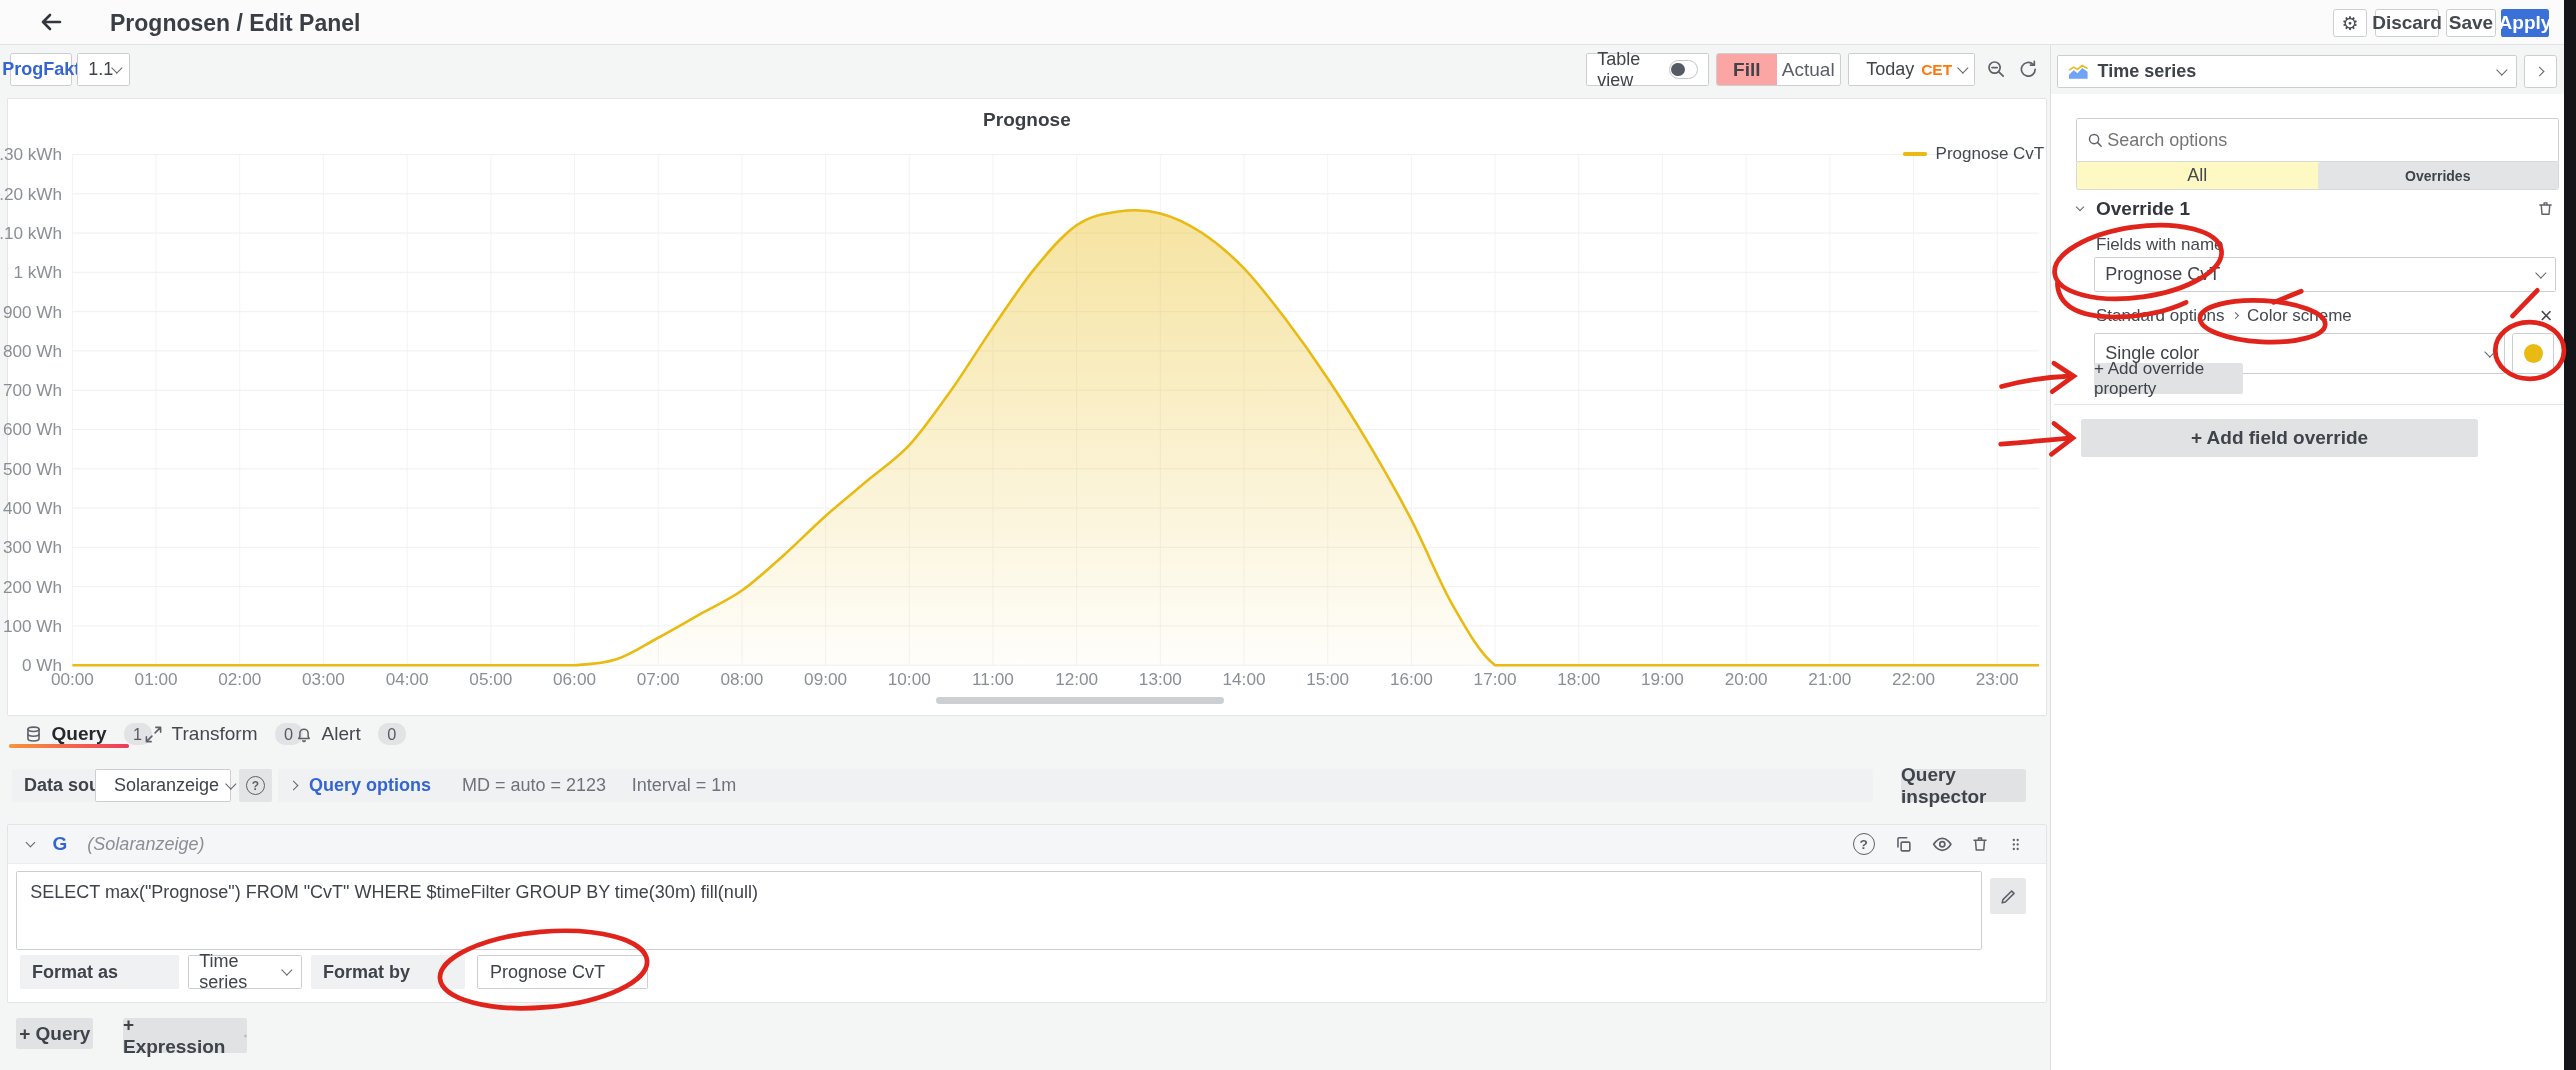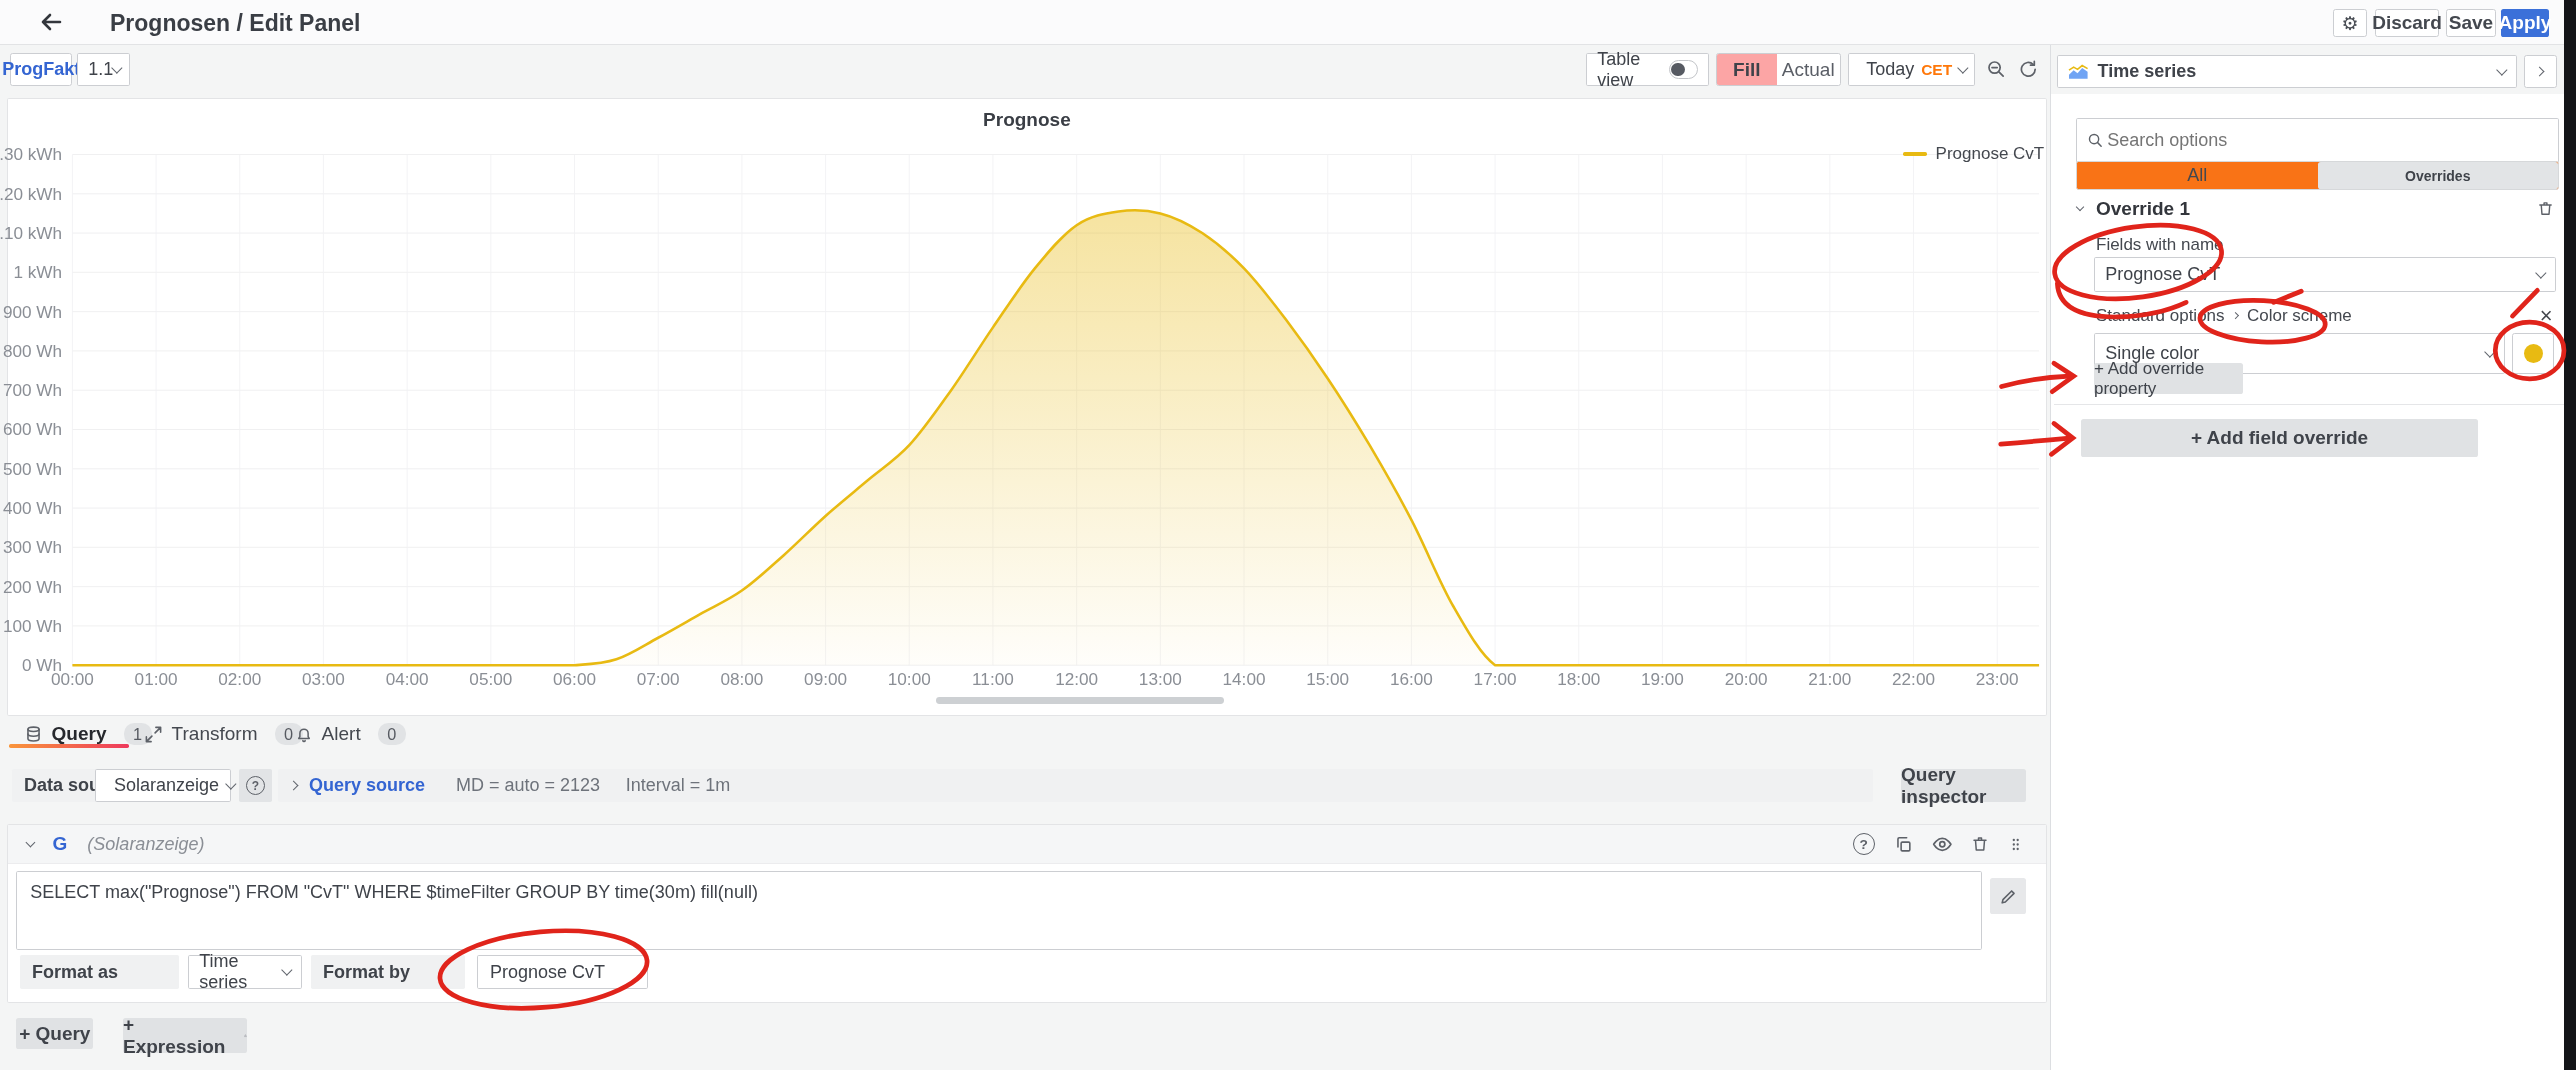--- a/index.html
+++ b/index.html
@@ -209,21 +209,21 @@
     <path d="M12 2l8.5 5v10L12 22l-8.5-5V7z M12 2v10l8.5 5 M12 12L3.5 17" fill="none" stroke="#5794f2" stroke-width="1.8" stroke-linejoin="round"></path>
   </svg>
   <span>Solaranzeige</span>
   <span class="chev ml-auto" style="margin-top:-3.4px"></span>
 </div>
 <div class="abs btn" style="left:239px;top:769px;width:33px;height:33px;background:#e2e4e6;border-radius:1.7px">
   <span class="helpc" style="width:19px;height:19px;font-size:12px">?</span>
 </div>
 <div class="abs chip" style="left:278px;top:769px;width:1595px;height:33px;gap:12px">
   <span class="chev chev-r" style="width:6.9px;height:6.9px"></span>
-  <span style="color:var(--blue);font-weight:bold">Query source</span>
+  <span style="color:var(--blue);font-weight:bold">Query options</span>
   <span style="color:#6e737b;margin-left:19px">MD = auto = 2123</span>
   <span style="color:#6e737b;margin-left:13.7px">Interval = 1m</span>
 </div>
 <div class="abs btn grayb" style="left:1901px;top:769px;width:125px;height:33px;border:none;font-weight:bold">Query inspector</div>
 
 <div class="abs" style="left:6.9px;top:824px;width:2040px;height:179px;background:#fff;border:0.9px solid #e3e4e6;border-radius:1.7px"></div>
 <div class="abs flex" style="left:7.7px;top:825px;width:2038px;height:39px;background:#f5f6f7;border-bottom:0.9px solid #ececee">
   <span class="chev" style="margin-left:19px;width:6.9px;height:6.9px;margin-top:-2.6px"></span>
   <span style="color:var(--blue);font-weight:bold;margin-left:19px">G</span>
   <span style="font-style:italic;color:#8a8e95;font-size:18px;margin-left:20px">(Solaranzeige)</span>
@@ -294,21 +294,21 @@
 </div>
 
 <div class="abs dd" style="left:2076px;top:118px;width:483px;height:45px;gap:1px;cursor:text">
   <svg width="17" height="17" viewBox="0 0 24 24">
     <circle class="ic" cx="10" cy="10" r="6.5"></circle>
       <path class="ic" d="M15 15l5 5"></path>
   </svg>
   <input style="border: none; outline: none; font-size: 18px; color: rgb(63, 67, 74); width: 412px;" placeholder="Search options">
 </div>
 
-<div class="abs flex" style="left:2076px;top:161px;width:483px;height:29px;border:0.9px solid #d6d8da;border-radius:2.6px;background:#f97316">
+<div class="abs flex" style="left:2076px;top:161px;width:483px;height:29px;border:0.9px solid #d6d8da;border-radius:2.6px;background:#fef9c3">
   <span class="btn" style="width:241px;height:27.5px;color:#44484f;font-size:18px">All</span>
   <span class="btn" style="width:241px;height:27.5px;background:#e2e4e6;font-weight:bold;font-size:14px">Overrides</span>
 </div>
 
 <div class="abs flex" style="left:2077px;top:199px;width:477px;height:19px">
   <span class="chev" style="width:6px;height:6px;margin-top:-2.6px"></span>
   <span style="font-weight:bold;margin-left:13px;color:#33363c">Override 1</span>
   <svg class="ml-auto" width="17" height="17" viewBox="0 0 24 24">
     <path class="ic" d="M4 7h16 M10 7V4h4v3 M6 7l1 13h10l1-13"></path>
   </svg>

